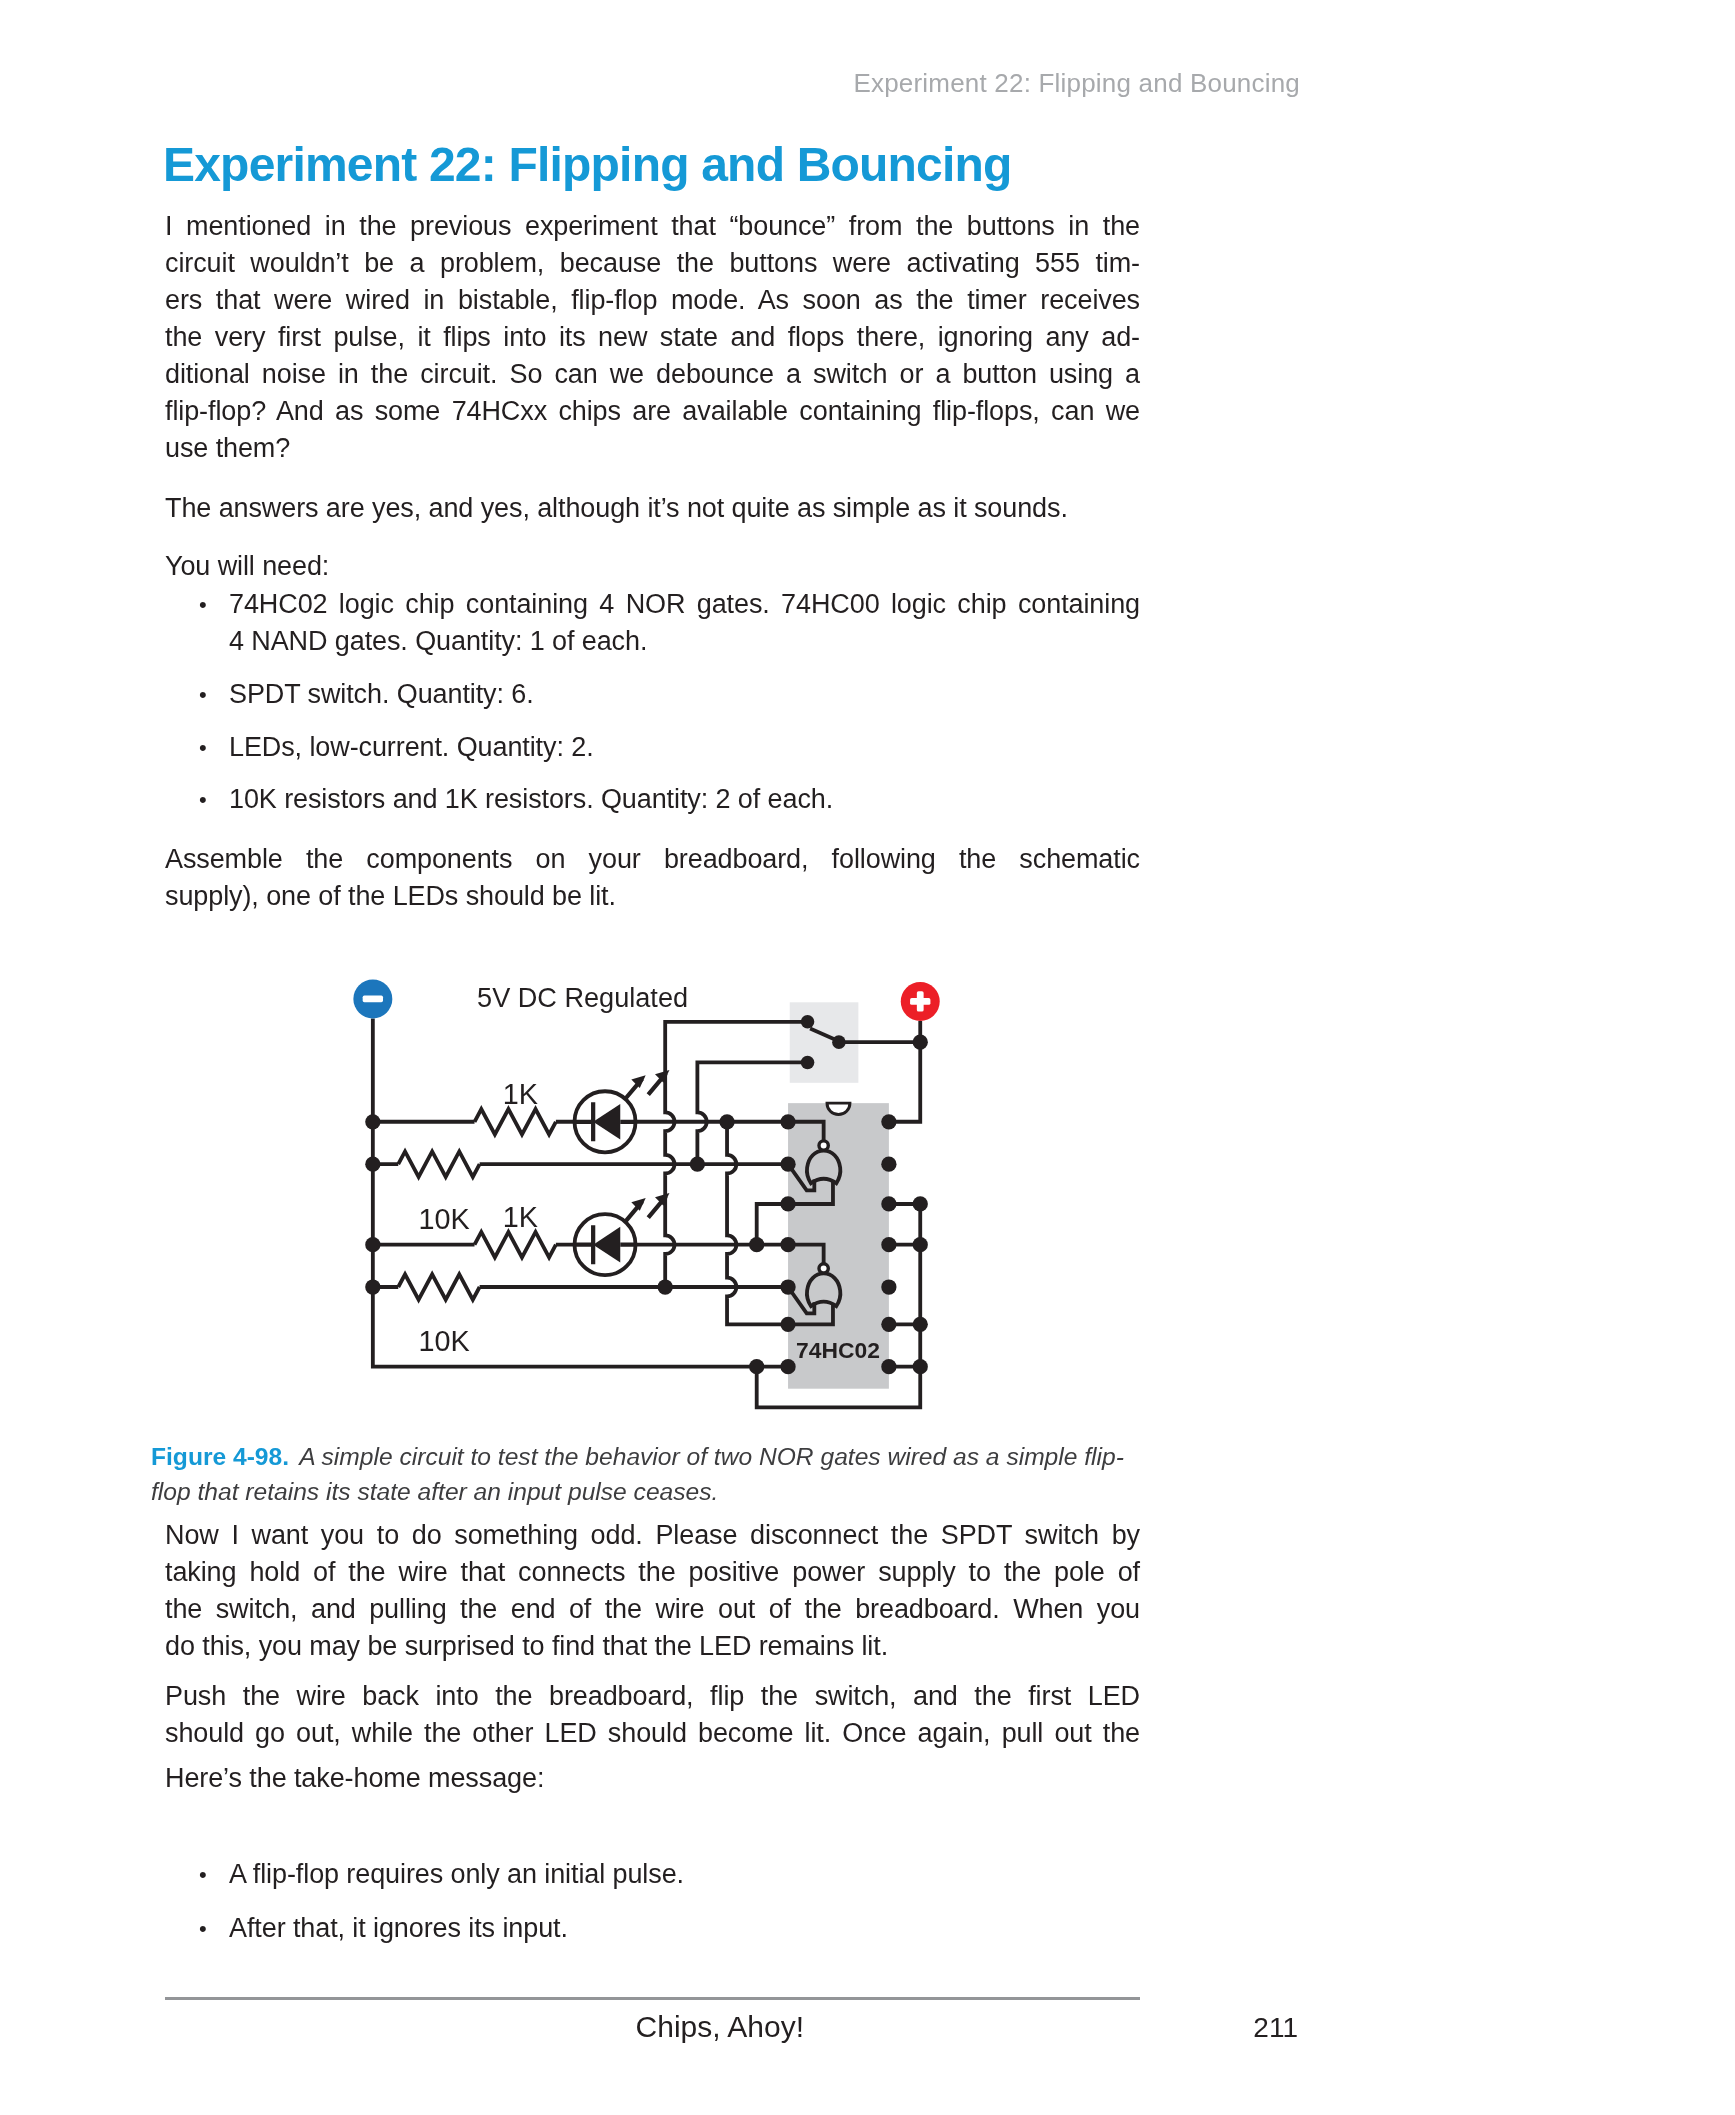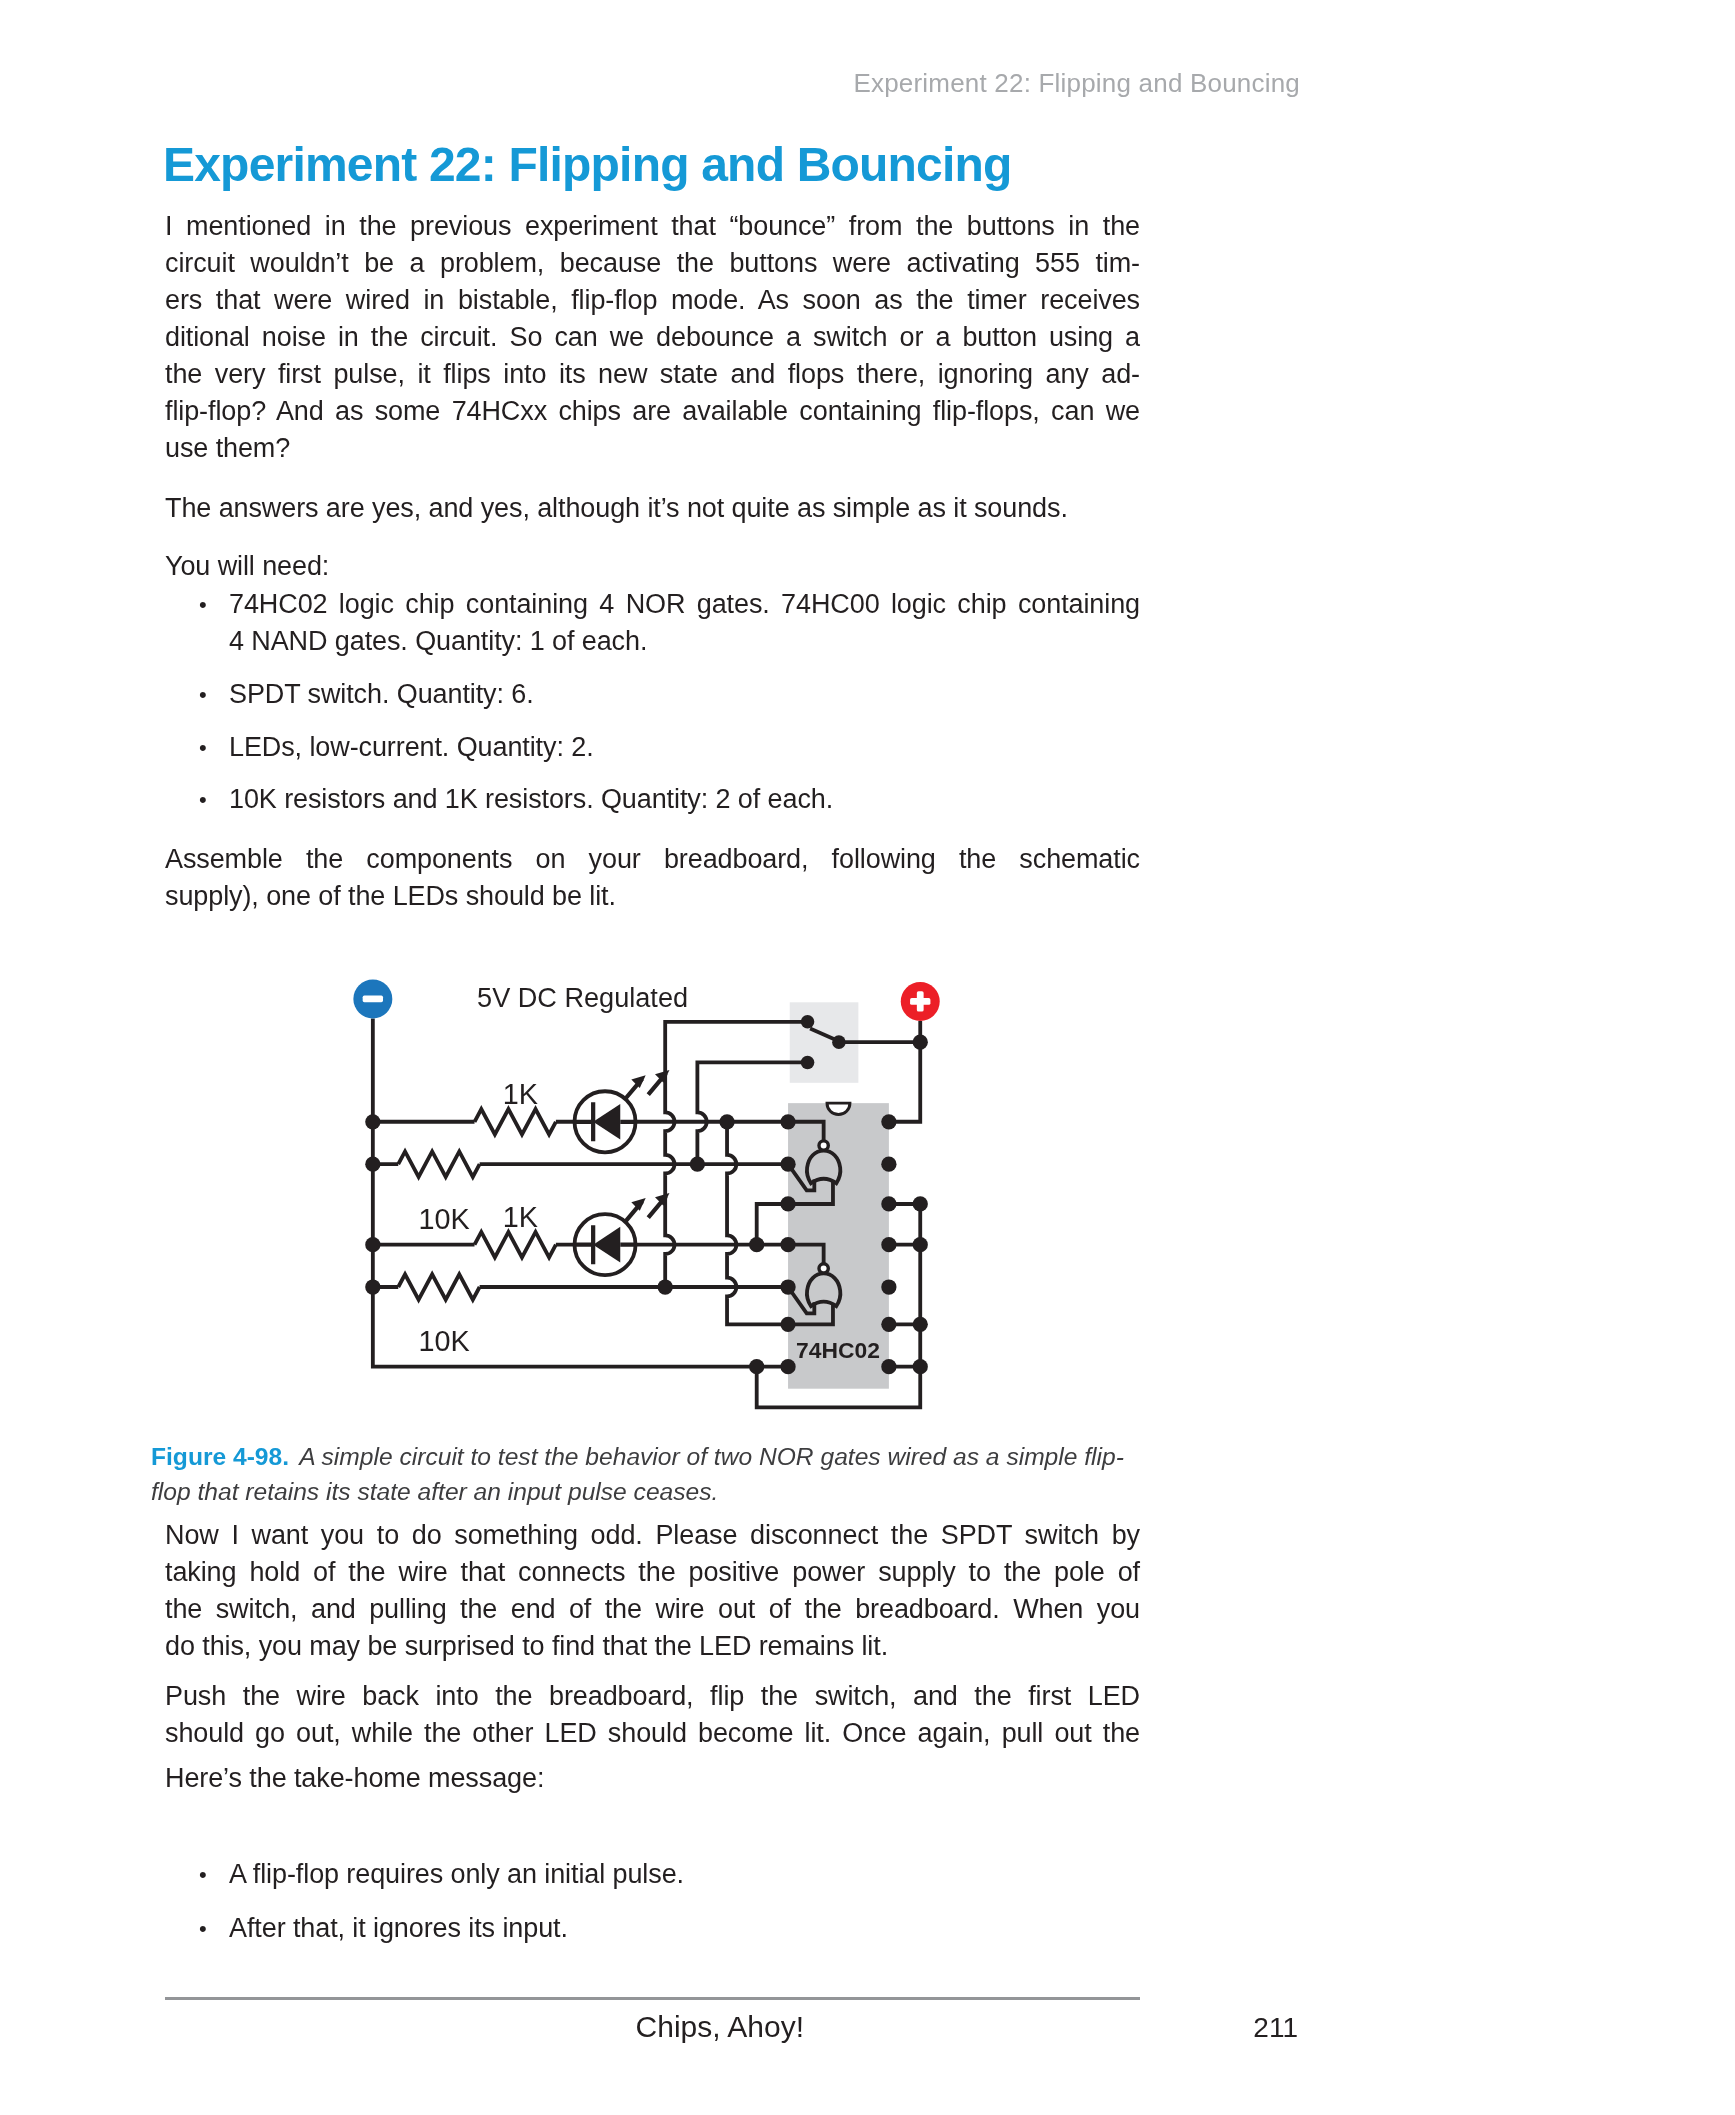--- a/index.html
+++ b/index.html
@@ -27,22 +27,22 @@
 
 <div class="page">
 
   <div class="running-head">Experiment 22: Flipping and Bouncing</div>
   <h1 class="title">Experiment 22: Flipping and Bouncing</h1>
 
   <div class="para" style="top:208px">
     <div class="ln j">I mentioned in the previous experiment that “bounce” from the buttons in the</div>
     <div class="ln j">circuit wouldn’t be a problem, because the buttons were activating 555 tim-</div>
     <div class="ln j">ers that were wired in bistable, flip-flop mode. As soon as the timer receives</div>
+    <div class="ln j">the very first pulse, it flips into its new state and flops there, ignoring any ad-</div>
     <div class="ln j">ditional noise in the circuit. So can we debounce a switch or a button using a</div>
-    <div class="ln j">the very first pulse, it flips into its new state and flops there, ignoring any ad-</div>
     <div class="ln j">flip-flop? And as some 74HCxx chips are available containing flip-flops, can we</div>
     <div class="ln">use them?</div>
   </div>
 
   <div class="para" style="top:490px">
     <div class="ln">The answers are yes, and yes, although it’s not quite as simple as it sounds.</div>
   </div>
 
   <div class="para" style="top:548px">
     <div class="ln">You will need:</div>

